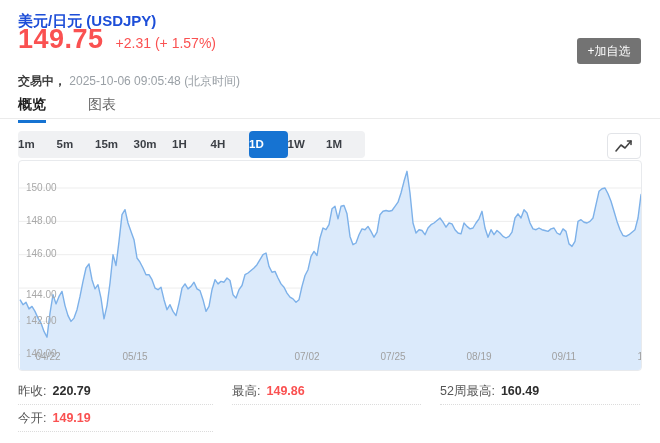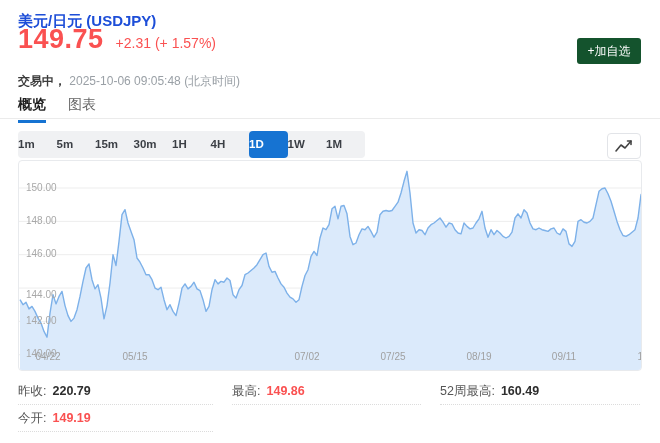--- a/index.html
+++ b/index.html
@@ -7,24 +7,24 @@
        font-family:"Liberation Sans","DejaVu Sans",sans-serif;color:#222;}
   .abs{position:absolute;}
   
   #page-title{left:18px;top:12px;font-size:15px;font-weight:600;color:#1d4ed8;}
   #price-row{left:18px;top:24px;display:flex;align-items:baseline;gap:12px;}
   #price{font-size:27px;font-weight:700;color:#fa5151;letter-spacing:.5px;}
   #change{font-size:14px;color:#fa5151;}
   #status-row{left:18px;top:73px;font-size:12px;}
   #status-label{color:#3c3c3c;font-weight:600;}
   #timestamp,#timezone{color:#9aa0a6;}
-  #watchlist-btn{right:19px;top:38px;width:64px;height:26px;background:#14532d;color:#fff;
+  #watchlist-btn{right:19px;top:38px;width:64px;height:26px;background:#737373;color:#fff;
       font-size:12px;border:none;border-radius:3px;cursor:pointer;}
   
-  #tabs{left:18px;top:96px;display:flex;gap:22px;}
+  #tabs{left:18px;top:96px;display:flex;gap:42px;}
   .tab{font-size:14px;color:#666;padding-bottom:9px;position:relative;cursor:pointer;}
   .tab.active{color:#1f1f1f;font-weight:700;}
   .tab.active::after{content:"";position:absolute;left:0;right:0;bottom:0;height:3px;background:#1673d2;}
   #tab-divider{left:0;top:118px;width:660px;height:1px;background:#ebebeb;}
   
   #tf-bar{left:18px;top:131px;height:27px;background:#f0f1f3;border-radius:4px;
       display:flex;align-items:center;}
   .tf-btn{width:38.5px;height:27px;line-height:27px;text-align:left;font-size:11.5px;
       font-weight:600;color:#3b3f45;border-radius:4px;cursor:pointer;}
   .tf-btn.active{background:#1673d2;color:#fff;}

